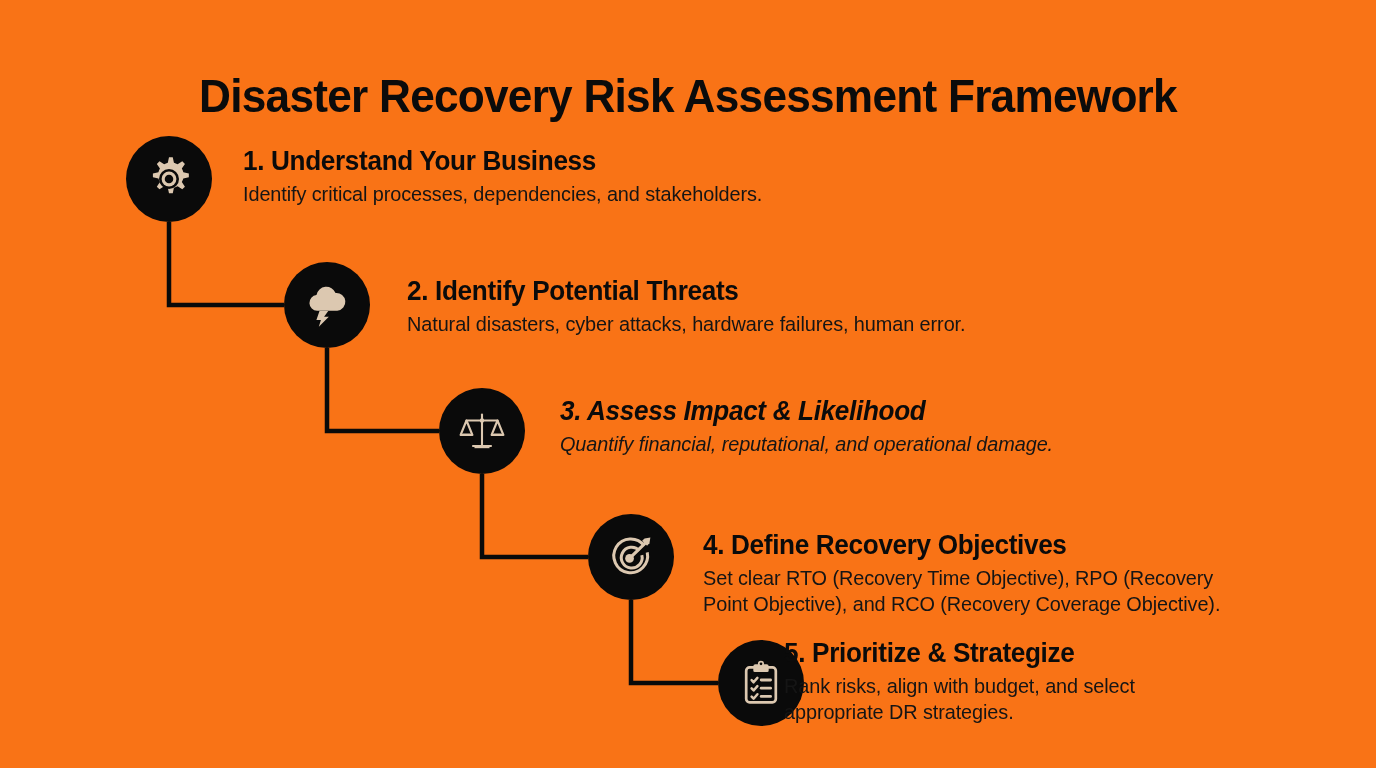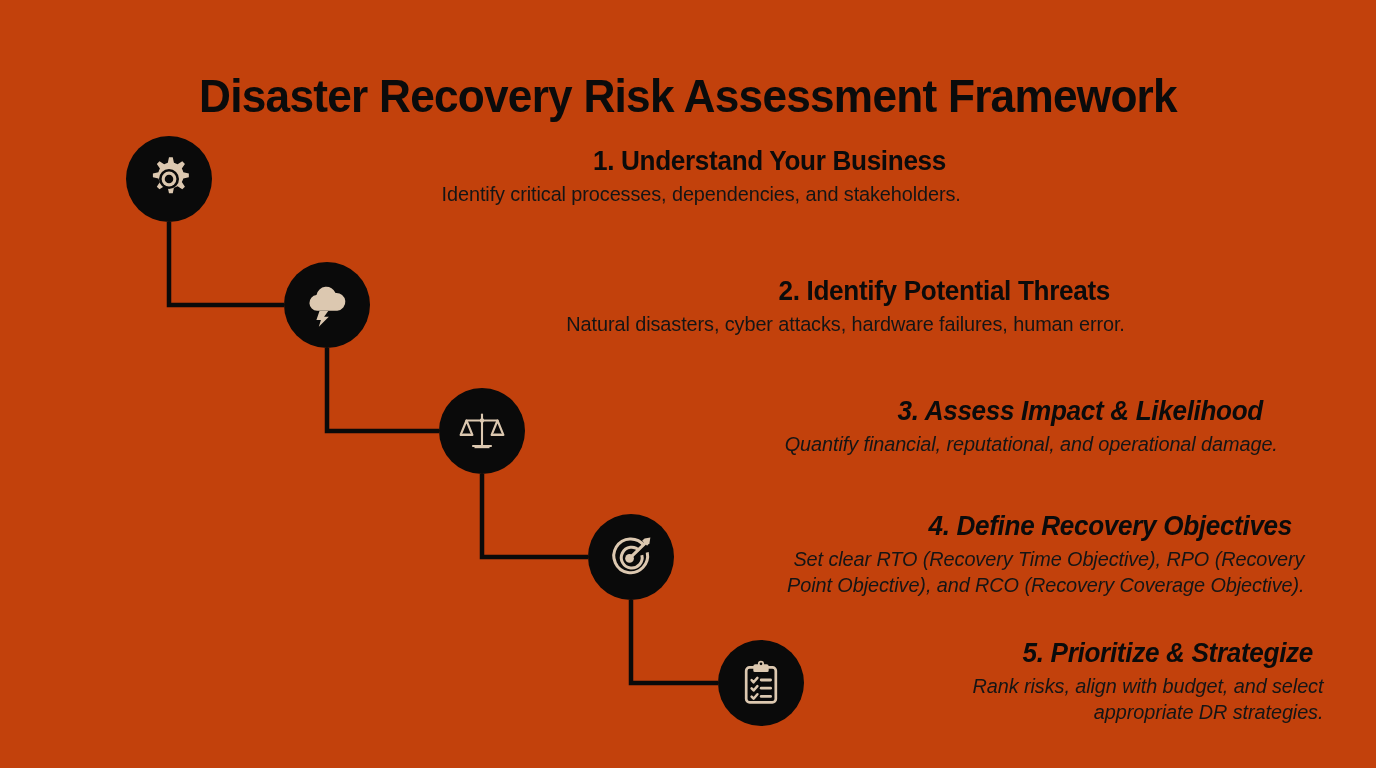--- a/index.html
+++ b/index.html
@@ -12,21 +12,21 @@
     background: #ffffff;
     font-family: "Liberation Sans", sans-serif;
     color: #111111;
     overflow: hidden;
   }
 
   #canvas {
     position: relative;
     width: 1376px;
     height: 768px;
-    background: #c2410c;
+    background: #f97316;
   }
 
   
   #page-title {
     position: absolute;
     left: 0;
     top: 36px;
     width: 1376px;
     text-align: center;
     font-family: "Liberation Sans", sans-serif;
@@ -65,21 +65,20 @@
     align-items: center;
     justify-content: center;
     box-sizing: border-box;
   }
   .step-icon svg {
     display: block;
   }
 
   .step-text {
     position: absolute;
-    text-align: right;
   }
 
   .step-heading {
     font-family: "Liberation Sans", sans-serif;
     font-weight: 700;
     font-size: 27.5px;
     line-height: 33px;
     letter-spacing: -0.35px;
     color: #0b0b0b;
     white-space: nowrap;
@@ -105,24 +104,24 @@
   #step-1 .step-icon { left: 126px; top: 136px; }
   #step-1 .step-text { left: 243px; top: 144px; width: 740px; }
 
   #step-2 .step-icon { left: 284px; top: 262px; }
   #step-2 .step-text { left: 407px; top: 274px; width: 740px; }
 
   #step-3 .step-icon { left: 439px; top: 388px; }
   #step-3 .step-text { left: 560px; top: 394px; width: 740px; font-style: italic; }
 
   #step-4 .step-icon { left: 588px; top: 514px; }
-  #step-4 .step-text { left: 703px; top: 509px; width: 620px; font-style: italic; }
+  #step-4 .step-text { left: 703px; top: 528px; width: 620px; }
 
   #step-5 .step-icon { left: 718px; top: 640px; }
-  #step-5 .step-text { left: 819px; top: 636px; width: 520px; font-style: italic; }
+  #step-5 .step-text { left: 784px; top: 636px; width: 520px; }
 </style>
 </head>
 <body>
 
 <div id="canvas">
 
   <h1 id="page-title">Disaster Recovery Risk Assessment Framework</h1>
 
   <svg id="connectors" viewBox="0 0 1376 768" width="1376" height="768" aria-hidden="true">
     <g fill="none" stroke="#0a0a0a" stroke-width="4.5" stroke-linecap="butt" stroke-linejoin="miter">

